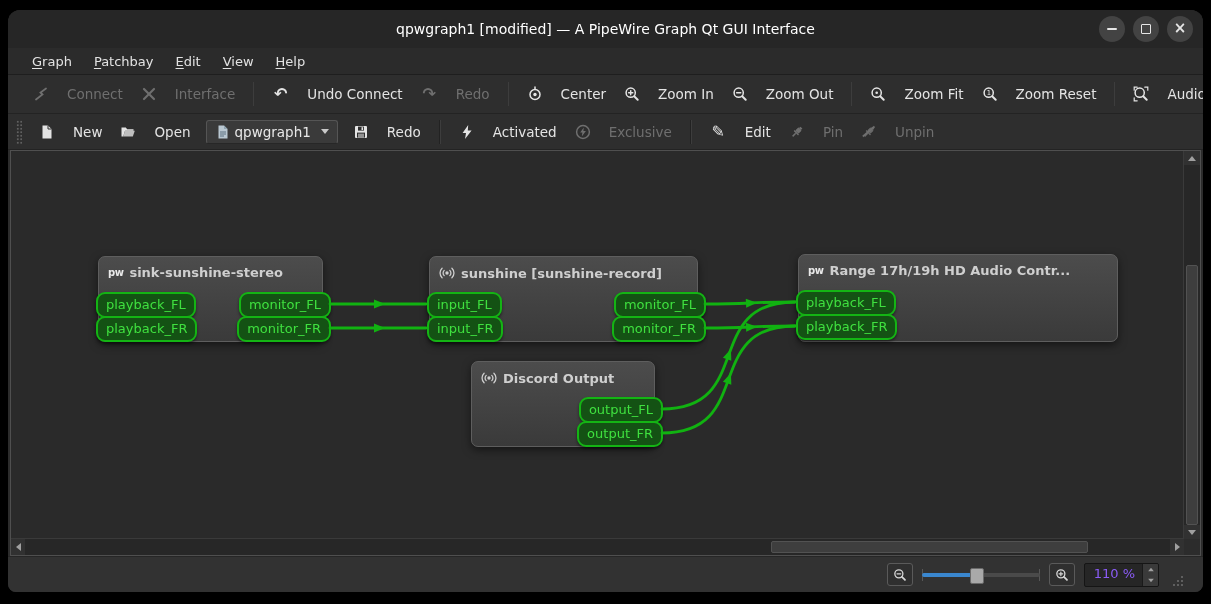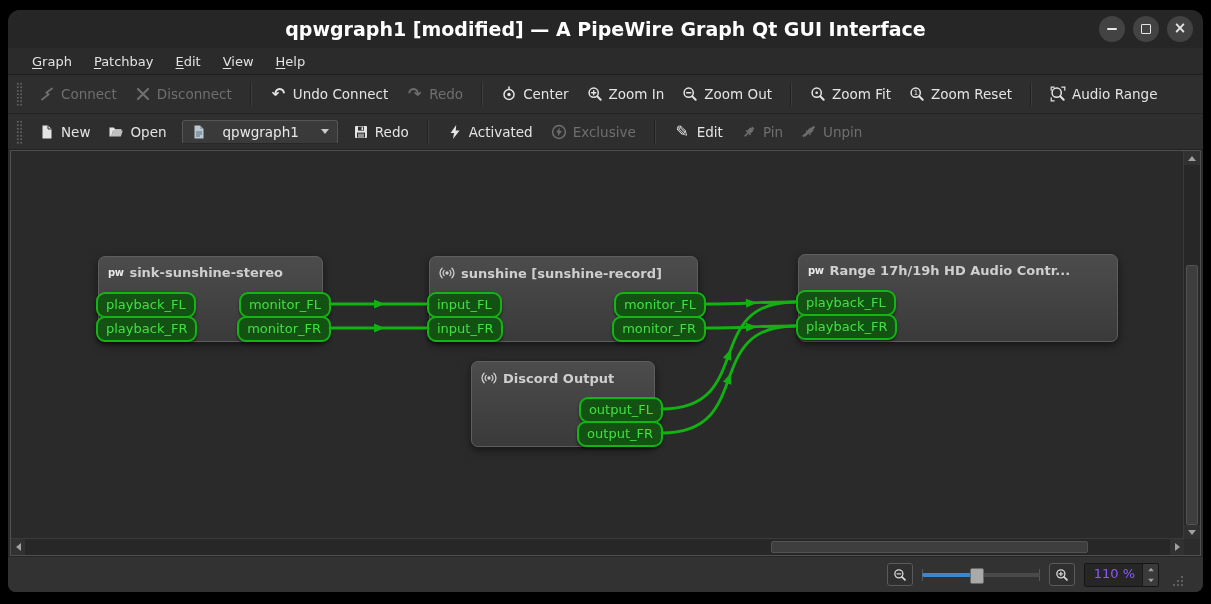--- a/index.html
+++ b/index.html
@@ -1,42 +1,42 @@
 <!DOCTYPE html>
 <html style="--accent: #3a87cf;"><head>
 <meta charset="utf-8">
 <style>
   html,body{margin:0;padding:0;background:#000;width:1211px;height:604px;overflow:hidden;
     font-family:"DejaVu Sans","Liberation Sans",sans-serif;-webkit-font-smoothing:antialiased;}
   .window{position:absolute;left:8px;top:10px;width:1195px;height:582px;background:#2c2c2c;
     border-radius:12px 12px 8px 8px;display:flex;flex-direction:column;overflow:hidden;}
   
   .titlebar{height:38px;background:#262626;position:relative;display:flex;align-items:center;justify-content:center;flex:0 0 auto;}
-  .titlebar .title{color:#fff;font-size:19px;font-weight:bold;}
+  .titlebar .title{color:#fff;font-size:14px;font-weight:normal;}
   .winctrls{position:absolute;right:10px;top:6px;display:flex;gap:8px;}
   .wbtn{width:26px;height:26px;border-radius:50%;background:#434343;display:flex;align-items:center;justify-content:center;color:#e6e6e6;cursor:default;}
   .wbtn .min-glyph{display:block;width:10px;height:2px;background:#e6e6e6;border-radius:1px;}
   .wbtn .max-glyph{display:block;width:8px;height:8px;border:1.5px solid #e6e6e6;border-radius:1px;}
   .wbtn .close-glyph{font-size:15px;line-height:15px;font-weight:bold;transform:translateY(-1px);}
   
   .menubar{height:26px;background:#2b2b2b;display:flex;align-items:center;padding-left:14px;gap:2px;border-bottom:1px solid #1e1e1e;flex:0 0 auto;}
   .menu-item{color:#e2e2e2;font-size:13px;padding:2px 10px;border-radius:3px;}
   .menu-item u{text-decoration:underline;text-underline-offset:2px;}
   
   .toolbar{background:#2e2e2e;display:flex;align-items:center;border-bottom:1px solid #232323;flex:0 0 auto;padding-left:4px;}
   .tb1{height:38px;}
   .tb2{height:35px;}
   .tb-handle{width:6px;height:24px;margin:0 8px 0 4px;
     background-image:radial-gradient(circle,#616161 1px,transparent 1.2px);background-size:3.5px 3.5px;}
   .tb-sep{width:1px;height:24px;background:#222;border-right:1px solid #3d3d3d;margin:0 9px;}
-  .tb-btn{display:flex;align-items:center;gap:6px;padding:4px 9px;border-radius:3px;color:#e4e4e4;font-size:13.5px;white-space:nowrap;}
+  .tb-btn{display:flex;align-items:center;gap:18px;padding:4px 9px;border-radius:3px;color:#e4e4e4;font-size:13.5px;white-space:nowrap;}
   .tb-btn.disabled{color:#6f6f6f;}
   .icn{width:16px;height:16px;display:block;}
   .glyph-icon{font-size:16px;line-height:16px;width:17px;text-align:center;font-weight:bold;}
-  .combo{display:flex;align-items:center;gap:16px;background:#3a3a3a;border:1px solid #555;border-bottom-color:#272727;
+  .combo{display:flex;align-items:center;gap:4px;background:#3a3a3a;border:1px solid #555;border-bottom-color:#272727;
     border-radius:3px;padding:3px 8px;margin:0 6px;color:#e8e8e8;font-size:13.5px;justify-content:center;}
   .combo .caret{width:0;height:0;border-left:4px solid transparent;border-right:4px solid transparent;border-top:5px solid #c9c9c9;margin-left:6px;}
   
   .canvas-wrap{flex:1 1 auto;margin:0 2px;position:relative;background:#2a2a2a;border:1px solid #4f4f4f;overflow:hidden;}
   .viewport{position:absolute;left:0;top:0;right:16px;bottom:16px;background:#2a2a2a;overflow:hidden;}
   svg.edges{position:absolute;left:0;top:0;pointer-events:none;}
   .node{position:absolute;background:linear-gradient(180deg,#4c4c4c,#3a3a3a);border:1px solid #5e5e5e;
     border-radius:7px;box-shadow:0 3px 8px rgba(0,0,0,.5);}
   .node-title{display:flex;align-items:center;gap:6px;padding:8px 10px 0 9px;color:#cfcfcf;font-size:13px;font-weight:bold;white-space:nowrap;overflow:hidden;}
   .pw-logo{font-size:10px;font-weight:bold;color:#e9e9e9;letter-spacing:-.5px;}
@@ -109,21 +109,21 @@
         </span>
         <span>Connect</span>
       </div>
       <div class="tb-btn disabled">
         <span style="display: flex;">
           <svg class="icn" viewBox="0 0 16 16">
             <line x1="3" y1="3" x2="13" y2="13" fill="none" stroke="currentColor" stroke-linecap="round" stroke-width="2.2"></line>
             <line x1="13" y1="3" x2="3" y2="13" fill="none" stroke="currentColor" stroke-linecap="round" stroke-width="2.2"></line>
           </svg>
         </span>
-        <span>Disconnect</span>
+        <span>Interface</span>
       </div>
       <div class="tb-sep"></div>
       <div class="tb-btn">
         <span class="glyph-icon">↶</span>
         <span>Undo Connect</span>
       </div>
       <div class="tb-btn disabled">
         <span class="glyph-icon">↷</span>
         <span>Redo</span>
       </div>

